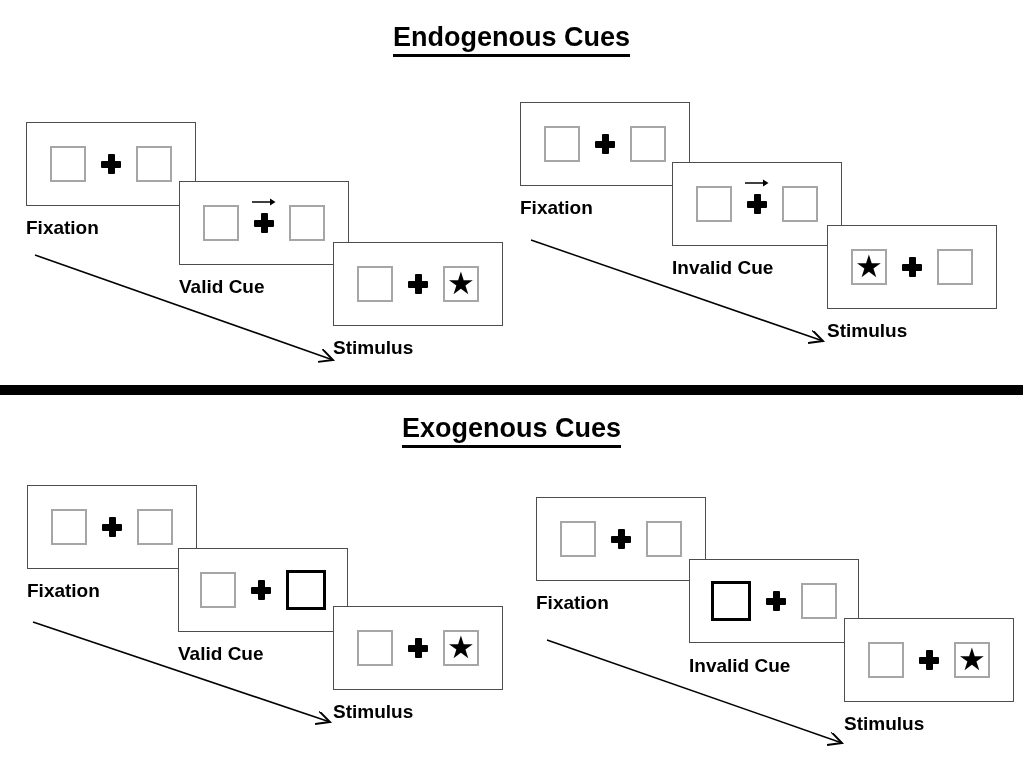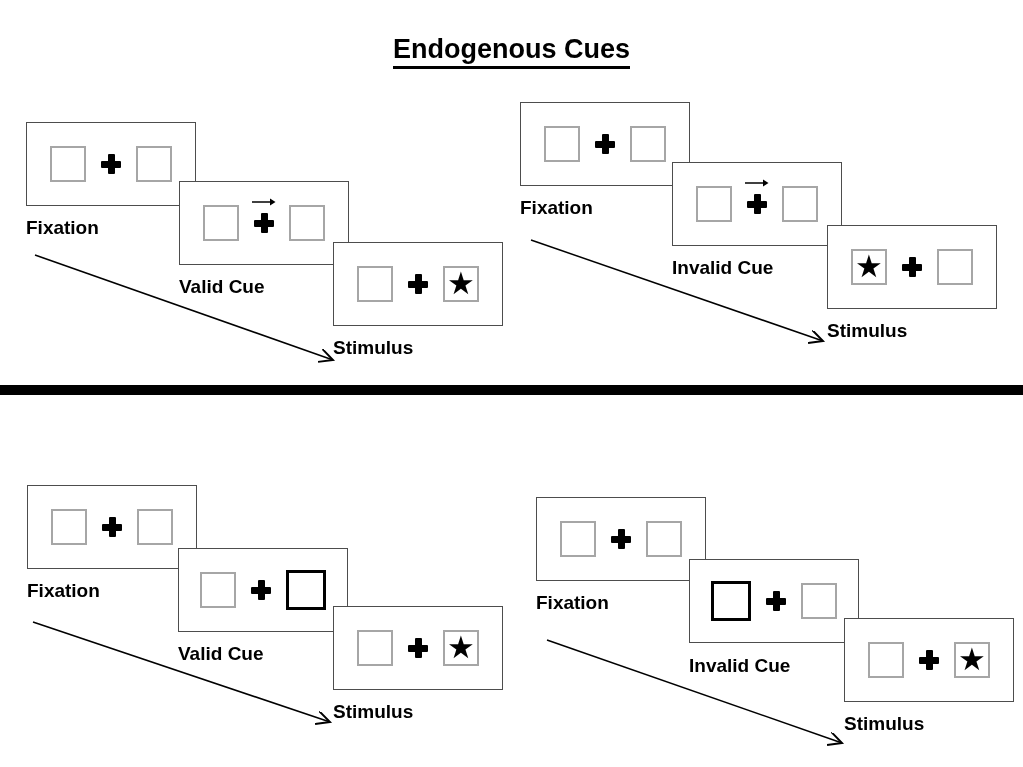--- a/index.html
+++ b/index.html
@@ -50,21 +50,21 @@
     position:absolute; width:170px; 
     font-size:19px; font-weight:bold; color:#000; white-space:nowrap;
   }
   .tarrow{ position:absolute; }
 </style>
 </head>
 <body>
 
 <div class="canvas">
 
-  <div class="section-title" style="top:22px;margin-top:12px;">
+  <div class="section-title" style="top:22px;">
     <span class="u">Endogenous Cues</span>
   </div>
 
   <div>
     <svg class="tarrow" style="left:30px; top:250px;" width="312" height="120" viewBox="0 0 312 120">
       <defs>
           <marker id="ah1" markerWidth="12" markerHeight="12" refX="9" refY="4.5" orient="auto">
         <path d="M0,0 L9,4.5 L0,9" fill="none" stroke="#000" stroke-width="1.3"></path>
           </marker>
         </defs>
@@ -128,20 +128,23 @@
         <span class="star">★</span>
       </div>
       <div class="plusbox"></div>
       <div class="sq"></div>
     </div>
     <div class="frame-label" style="left:827px; top:320px;">Stimulus</div>
   </div>
 
   <div class="divider"></div>
 
+  <div class="section-title" style="top:413px;">
+    <span class="u">Exogenous Cues</span>
+  </div>
 
   <div>
     <svg class="tarrow" style="left:28px; top:617px;" width="312" height="115" viewBox="0 0 312 115">
       <defs>
           <marker id="ah3" markerWidth="12" markerHeight="12" refX="9" refY="4.5" orient="auto">
         <path d="M0,0 L9,4.5 L0,9" fill="none" stroke="#000" stroke-width="1.3"></path>
           </marker>
         </defs>
       <line x1="5" y1="5" x2="302" y2="105" stroke="#000" stroke-width="1.5" marker-end="url(#ah3)"></line>
     </svg>

